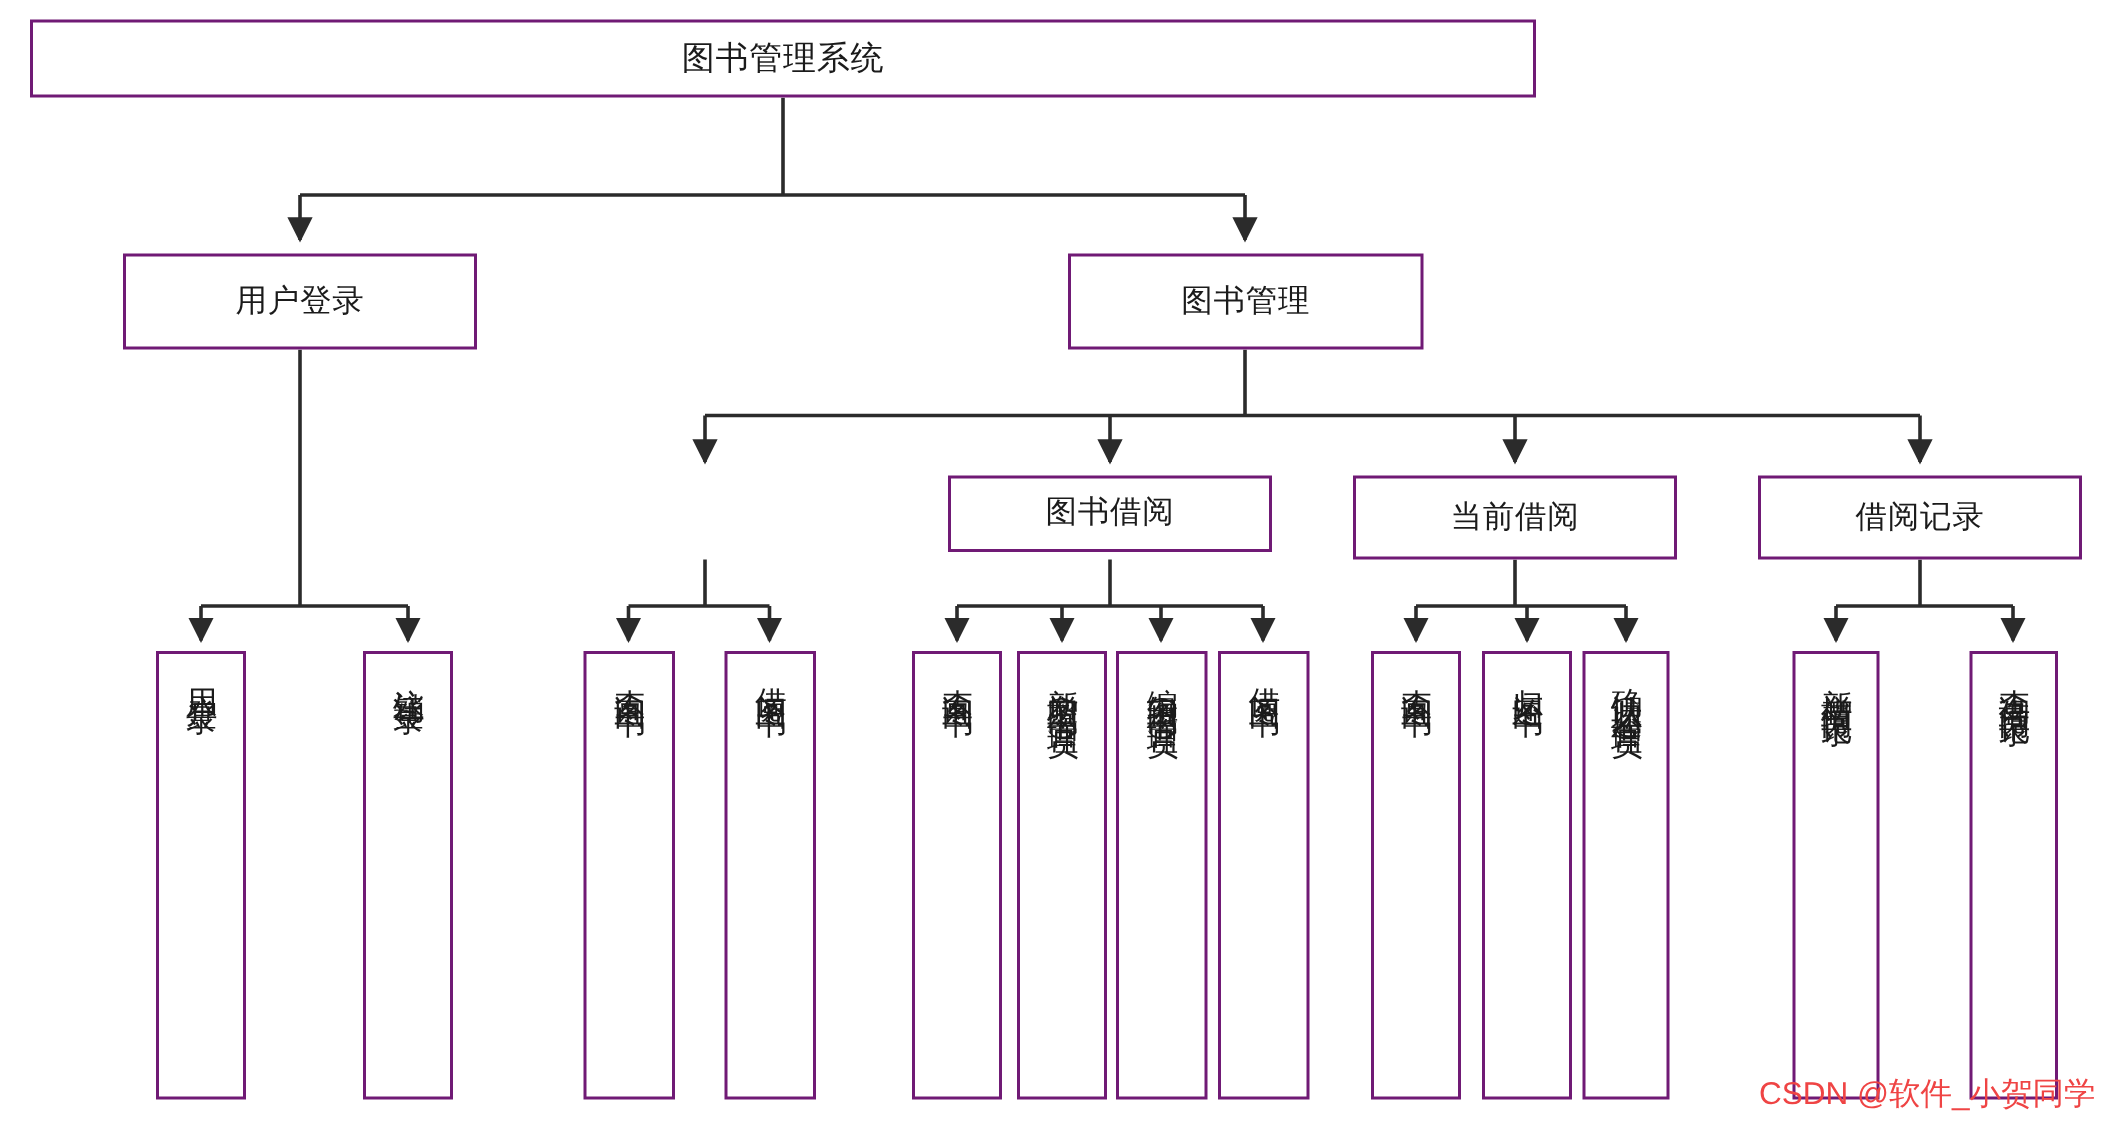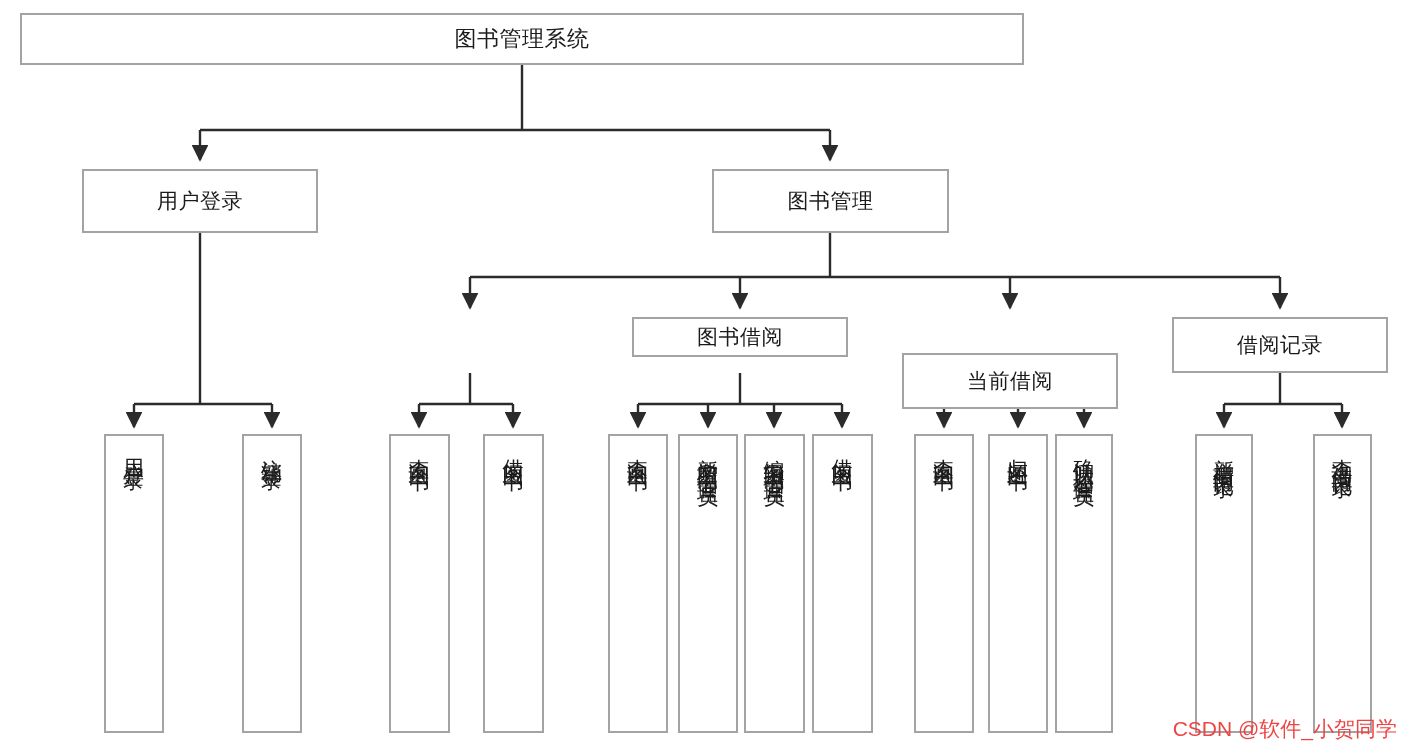--- a/index.html
+++ b/index.html
@@ -23,21 +23,21 @@
     left: 0;
     top: 0;
     width: 1405px;
     height: 747px;
     pointer-events: none;
   }
   .node {
     position: absolute;
     box-sizing: border-box;
     background: #ffffff;
-    border: 2px solid #a3a3a3;
+    border: 2px solid #701a75;
     display: flex;
     align-items: center;
     justify-content: center;
     color: #1b1b1b;
     z-index: 2;
   }
   .node .lbl {
     display: block;
     line-height: 1.18;
     text-align: center;
@@ -132,24 +132,24 @@
     <span class="lbl">图书管理系统</span>
   </div>
 
   <div class="node horiz" style="left: 82px; top: 169px; width: 236px; height: 64px;">
     <span class="lbl">用户登录</span>
   </div>
   <div class="node horiz" style="left: 712px; top: 169px; width: 237px; height: 64px;">
     <span class="lbl">图书管理</span>
   </div>
 
-  <div class="node horiz" style="left: 632px; top: 317px; width: 216px; height: 40px;">
+  <div class="node horiz" style="left: 632px; top: 317px; width: 216px; height: 51px;">
     <span class="lbl">图书借阅</span>
   </div>
-  <div class="node horiz" style="left: 902px; top: 317px; width: 216px; height: 56px; margin-top: 36px;">
+  <div class="node horiz" style="left: 902px; top: 317px; width: 216px; height: 56px;">
     <span class="lbl">当前借阅</span>
   </div>
   <div class="node horiz" style="left: 1172px; top: 317px; width: 216px; height: 56px;">
     <span class="lbl">借阅记录</span>
   </div>
 
   <div class="node vert" style="left: 104px; top: 434px; width: 60px; height: 299px;">
     <span class="lbl">用户登录</span>
   </div>
   <div class="node vert" style="left: 242px; top: 434px; width: 60px; height: 299px;">

